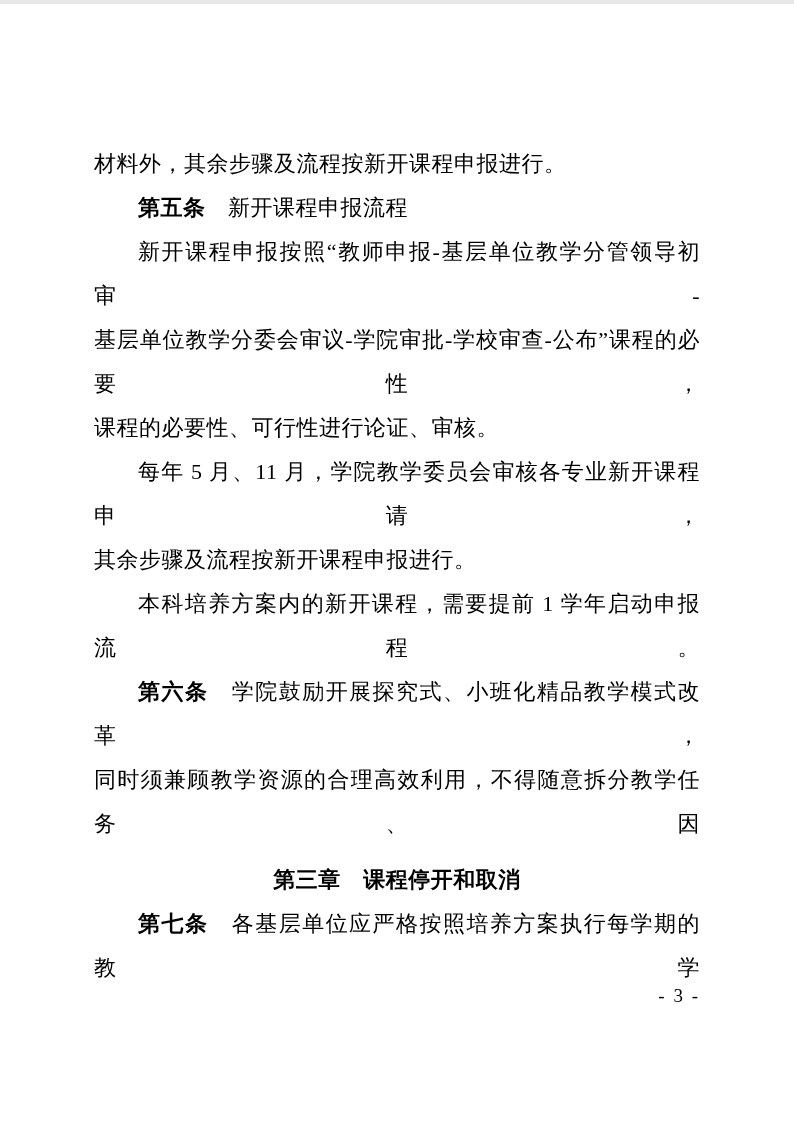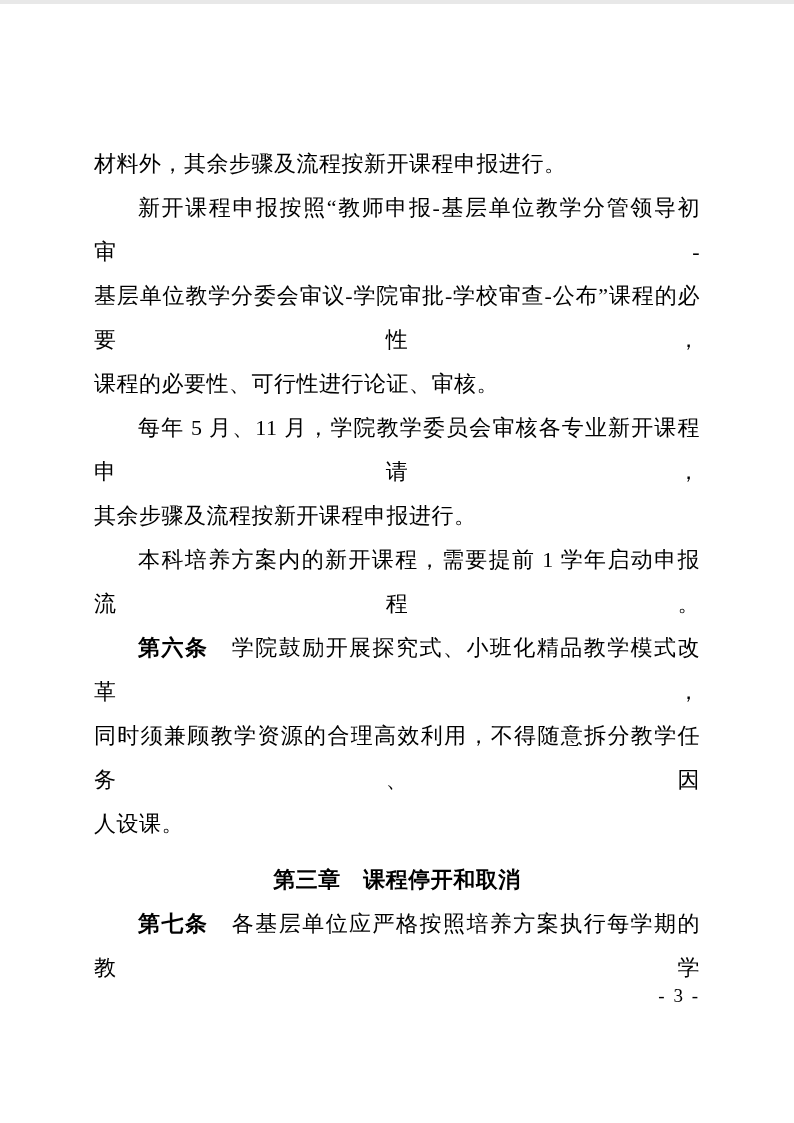--- a/index.html
+++ b/index.html
@@ -61,27 +61,27 @@
     letter-spacing: 2px;
     font-family: "Liberation Serif", "DejaVu Serif", serif;
   }
 </style>
 </head>
 <body>
 
 <div class="page">
   <div class="content" id="doc-body">
       <div class="line left"><span class="seg-body">材料外，其余步骤及流程按新开课程申报进行。</span></div>
+      <div class="line left indent"><span class="seg-hei">第五条</span><span class="seg-body">　新开课程申报流程</span></div>
       <div class="line justify indent"><span class="seg-body">新开课程申报按照“教师申报-基层单位教学分管领导初审-</span></div>
       <div class="line justify"><span class="seg-body">基层单位教学分委会审议-学院审批-学校审查-公布”课程的必要性，</span></div>
       <div class="line left"><span class="seg-body">课程的必要性、可行性进行论证、审核。</span></div>
       <div class="line justify indent"><span class="seg-body">每年 5 月、11 月，学院教学委员会审核各专业新开课程申请，</span></div>
       <div class="line left"><span class="seg-body">其余步骤及流程按新开课程申报进行。</span></div>
       <div class="line justify indent"><span class="seg-body">本科培养方案内的新开课程，需要提前 1 学年启动申报流程。</span></div>
       <div class="line justify indent"><span class="seg-hei">第六条</span><span class="seg-body">　学院鼓励开展探究式、小班化精品教学模式改革，</span></div>
       <div class="line justify"><span class="seg-body">同时须兼顾教学资源的合理高效利用，不得随意拆分教学任务、因</span></div>
-      <div class="line left"><span class="seg-body">人设课。</span></div>
       <div class="line center heading"><span class="seg-hei">第三章　课程停开和取消</span></div>
       <div class="line justify indent"><span class="seg-hei">第七条</span><span class="seg-body">　各基层单位应严格按照培养方案执行每学期的教学</span></div>
       <div class="line justify"></div>
     </div>
   <div class="page-number">- 3 -</div>
 </div>
 
 </body></html>

